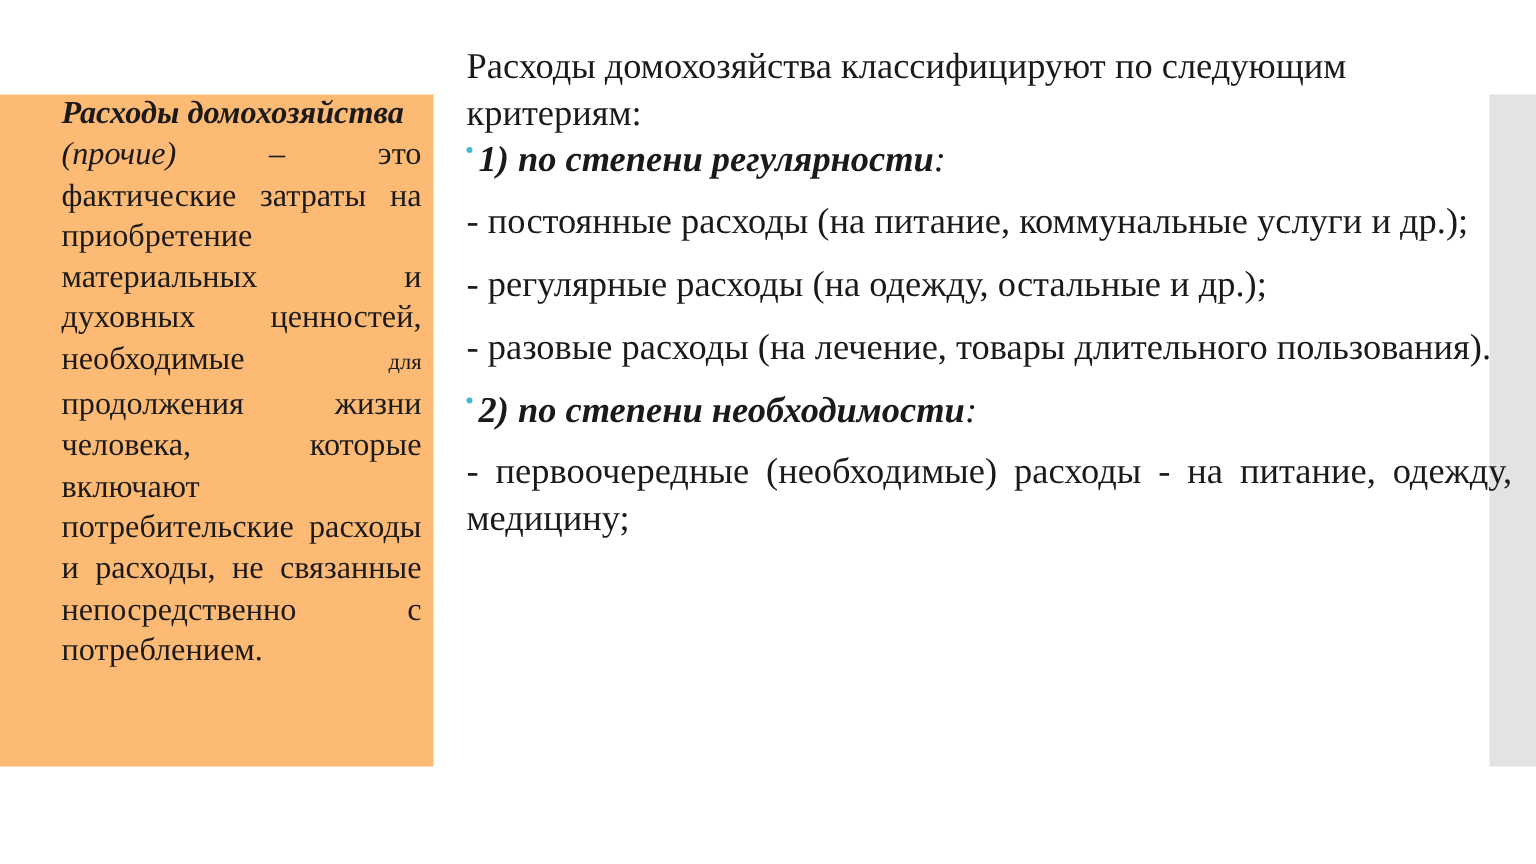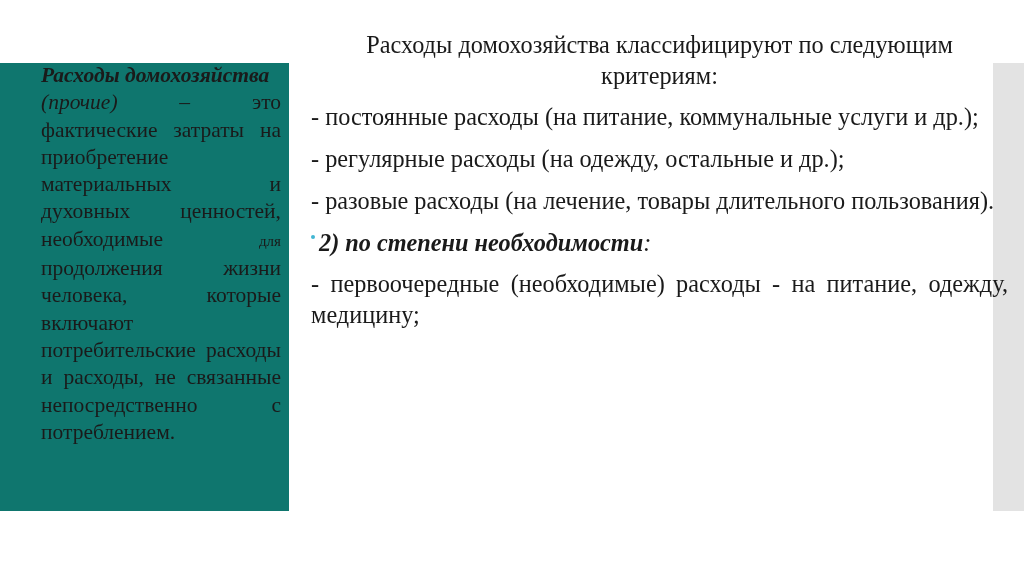--- a/index.html
+++ b/index.html
@@ -7,36 +7,36 @@
     width: 1024px; height: 576px; overflow: hidden;
     background: #ffffff; position: relative;
     font-family: "Liberation Serif", serif; color: #1a1a1a;
   }
   .gray-bar {
     position: absolute; left: 993px; top: 63px; width: 31px; height: 448px;
     background: #e3e3e3;
   }
   .def-box {
     position: absolute; left: 0; top: 63px; width: 289px; height: 448px;
-    background: #0f766e;
+    background: #fdba74;
   }
   .def-text {
     position: absolute; left: 41px; top: -1px; width: 240px;
     font-size: 21.5px; line-height: 27.3px; text-align: justify;
     text-align-last: left;
   }
   .def-text .term { font-weight: bold; font-style: italic; }
   .def-text .sub { font-style: italic; }
   .def-text .tiny { font-size: 15px; }
   .content {
     position: absolute; left: 311px; top: 29px; width: 697px;
     font-size: 24.3px; line-height: 31px; text-align: justify;
   }
   .content p { margin: 0 0 11px 0; }
-  .content p.intro { text-align: center; margin-bottom: 10px; }
+  .content p.intro { text-align: left; margin-bottom: 0; }
   .content p.head { font-weight: bold; font-style: italic; text-align: left; margin-bottom: 10px; }
   .bullet {
     display: inline-block; width: 4px; height: 4px; border-radius: 50%;
     background: #42b6d3; vertical-align: 12px; margin-right: 4px;
   }
   .colon { font-weight: normal; }
 </style>
 </head>
 <body>
 
@@ -49,20 +49,23 @@
     <span>–</span>
     <span>это фактические затраты на приобретение материальных и духовных ценностей, необходимые</span>
     <span class="tiny">для</span>
     <span>продолжения жизни человека, которые включают потребительские расходы и расходы, не связанные непосредственно с потреблением.</span>
   </div>
 </div>
 
 <div class="content">
   <p class="intro">Расходы домохозяйства классифицируют по следующим критериям:</p>
 
+  <p class="head">
+    <span class="bullet"></span><span>1) по степени регулярности</span><span class="colon">:</span>
+  </p>
   <p>- постоянные расходы (на питание, коммунальные услуги и др.);</p>
   <p>- регулярные расходы (на одежду, остальные и др.);</p>
   <p>- разовые расходы (на лечение, товары длительного пользования).</p>
 
   <p class="head">
     <span class="bullet"></span><span>2) по степени необходимости</span><span class="colon">:</span>
   </p>
   <p>- первоочередные (необходимые) расходы - на питание, одежду, медицину;</p>
 </div>
 

